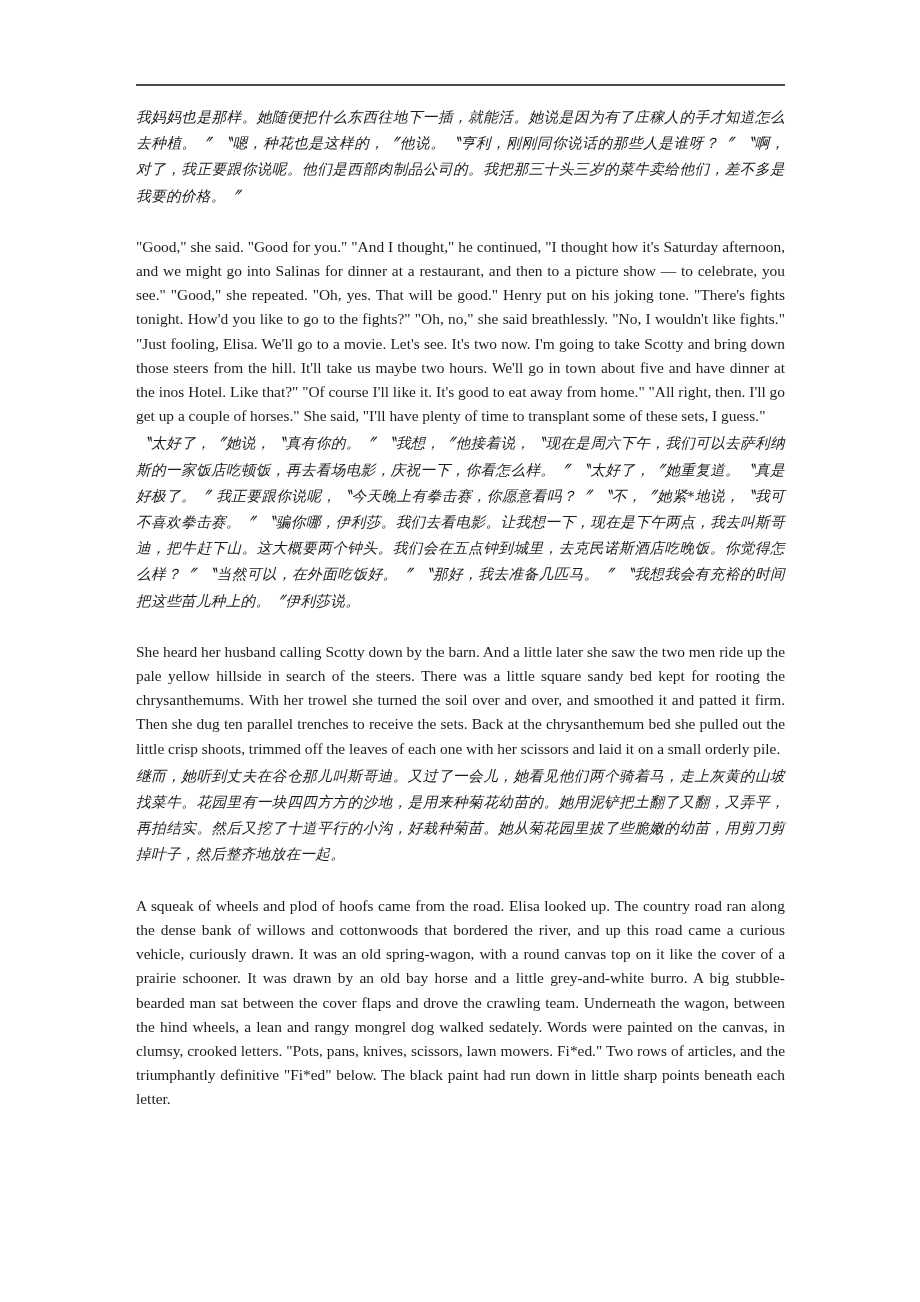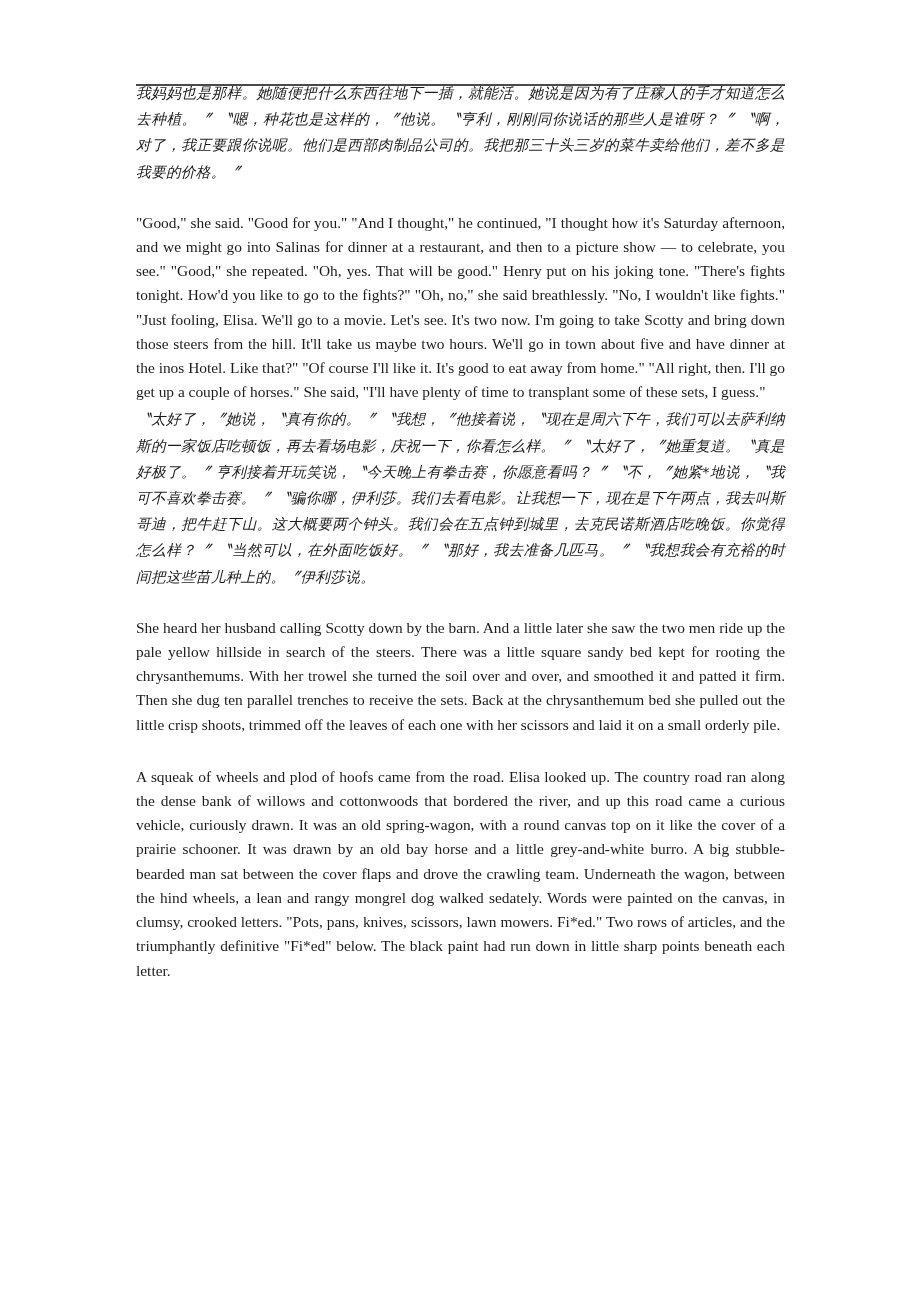--- a/index.html
+++ b/index.html
@@ -29,21 +29,21 @@
     left: 136px;
     top: 84px;
     width: 649px;
     height: 2px;
     background: #4a4a4a;
   }
 
   .content {
     position: absolute;
     left: 136px;
-    top: 80px;
+    top: 104px;
     width: 649px;
   }
 
   
   .cn {
     font-family: "DejaVu Sans", "Liberation Sans", sans-serif;
     font-size: 14.6px;
     line-height: 26.2px;
     text-align: justify;
     text-justify: inter-character;
@@ -78,28 +78,29 @@
   <div class="content">
 
     <p class="cn">我妈妈也是那样。她随便把什么东西往地下一插，就能活。她说是因为有了庄稼人的手才知道怎么去种植。〞 〝嗯，种花也是这样的，〞他说。〝亨利，刚刚同你说话的那些人是谁呀？〞 〝啊，对了，我正要跟你说呢。他们是西部肉制品公司的。我把那三十头三岁的菜牛卖给他们，差不多是我要的价格。〞</p>
 
     <div class="gap-lg"></div>
 
     <p class="en">"Good," she said. "Good for you." "And I thought," he continued, "I thought how it's Saturday afternoon, and we might go into Salinas for dinner at a restaurant, and then to a picture show  —  to celebrate, you see." "Good," she repeated. "Oh, yes. That will be good." Henry put on his joking tone. "There's fights tonight. How'd you like to go to the fights?" "Oh, no," she said breathlessly. "No, I wouldn't like fights." "Just fooling, Elisa. We'll go to a movie. Let's see. It's two now. I'm going to take Scotty and bring down those steers from the hill. It'll take us maybe two hours. We'll go in town about five and have dinner at the inos Hotel. Like that?" "Of course I'll like it. It's good to eat away from home." "All right, then. I'll go get up a couple of horses." She said, "I'll have plenty of time to transplant some of these sets, I guess."</p>
 
     <div class="gap-sm"></div>
 
-    <p class="cn">〝太好了，〞她说，〝真有你的。〞 〝我想，〞他接着说，〝现在是周六下午，我们可以去萨利纳斯的一家饭店吃顿饭，再去看场电影，庆祝一下，你看怎么样。〞 〝太好了，〞她重复道。〝真是好极了。〞 亨利接着开玩笑说，〝今天晚上有拳击赛，你愿意看吗？〞 〝不，〞她紧*地说，〝我可不喜欢拳击赛。〞 〝骗你哪，伊利莎。我们去看电影。让我想一下，现在是下午两点，我去叫斯哥迪，把牛赶下山。这大概要两个钟头。我们会在五点钟到城里，去克民诺斯酒店吃晚饭。你觉得怎么样？〞 〝当然可以，在外面吃饭好。〞 〝那好，我去准备几匹马。〞 〝我想我会有充裕的时间把这些苗儿种上的。〞伊利莎说。</p>
+    <p class="cn">〝太好了，〞她说，〝真有你的。〞 〝我想，〞他接着说，〝现在是周六下午，我们可以去萨利纳斯的一家饭店吃顿饭，再去看场电影，庆祝一下，你看怎么样。〞 〝太好了，〞她重复道。〝真是好极了。〞 我正要跟你说呢，〝今天晚上有拳击赛，你愿意看吗？〞 〝不，〞她紧*地说，〝我可不喜欢拳击赛。〞 〝骗你哪，伊利莎。我们去看电影。让我想一下，现在是下午两点，我去叫斯哥迪，把牛赶下山。这大概要两个钟头。我们会在五点钟到城里，去克民诺斯酒店吃晚饭。你觉得怎么样？〞 〝当然可以，在外面吃饭好。〞 〝那好，我去准备几匹马。〞 〝我想我会有充裕的时间把这些苗儿种上的。〞伊利莎说。</p>
 
     <div class="gap-lg"></div>
 
     <p class="en">She heard her husband calling Scotty down by the barn. And a little later she saw the two men ride up the pale yellow hillside in search of the steers. There was a little square sandy bed kept for rooting the chrysanthemums. With her trowel she turned the soil over and over, and smoothed it and patted it firm. Then she dug ten parallel trenches to receive the sets. Back at the chrysanthemum bed she pulled out the little crisp shoots, trimmed off the leaves of each one with her scissors and laid it on a small orderly pile.</p>
 
     <div class="gap-sm"></div>
 
+    <p class="cn">继而，她听到丈夫在谷仓那儿叫斯哥迪。又过了一会儿，她看见他们两个骑着马，走上灰黄的山坡找菜牛。花园里有一块四四方方的沙地，是用来种菊花幼苗的。她用泥铲把土翻了又翻，又弄平，再拍结实。然后又挖了十道平行的小沟，好栽种菊苗。她从菊花园里拔了些脆嫩的幼苗，用剪刀剪掉叶子，然后整齐地放在一起。</p>
 
     <div class="gap-lg"></div>
 
     <p class="en">A squeak of wheels and plod of hoofs came from the road. Elisa looked up. The country road ran along the dense bank of willows and cottonwoods that bordered the river, and up this road came a curious vehicle, curiously drawn. It was an old spring-wagon, with a round canvas top on it like the cover of a prairie schooner. It was drawn by an old bay horse and a little grey-and-white burro. A big stubble-bearded man sat between the cover flaps and drove the crawling team. Underneath the wagon, between the hind wheels, a lean and rangy mongrel dog walked sedately. Words were painted on the canvas, in clumsy, crooked letters. "Pots, pans, knives, scissors, lawn mowers. Fi*ed." Two rows of articles, and the triumphantly definitive "Fi*ed" below. The black paint had run down in little sharp points beneath each letter.</p>
 
     <div class="gap-sm"></div>
 
 
   </div>
 

